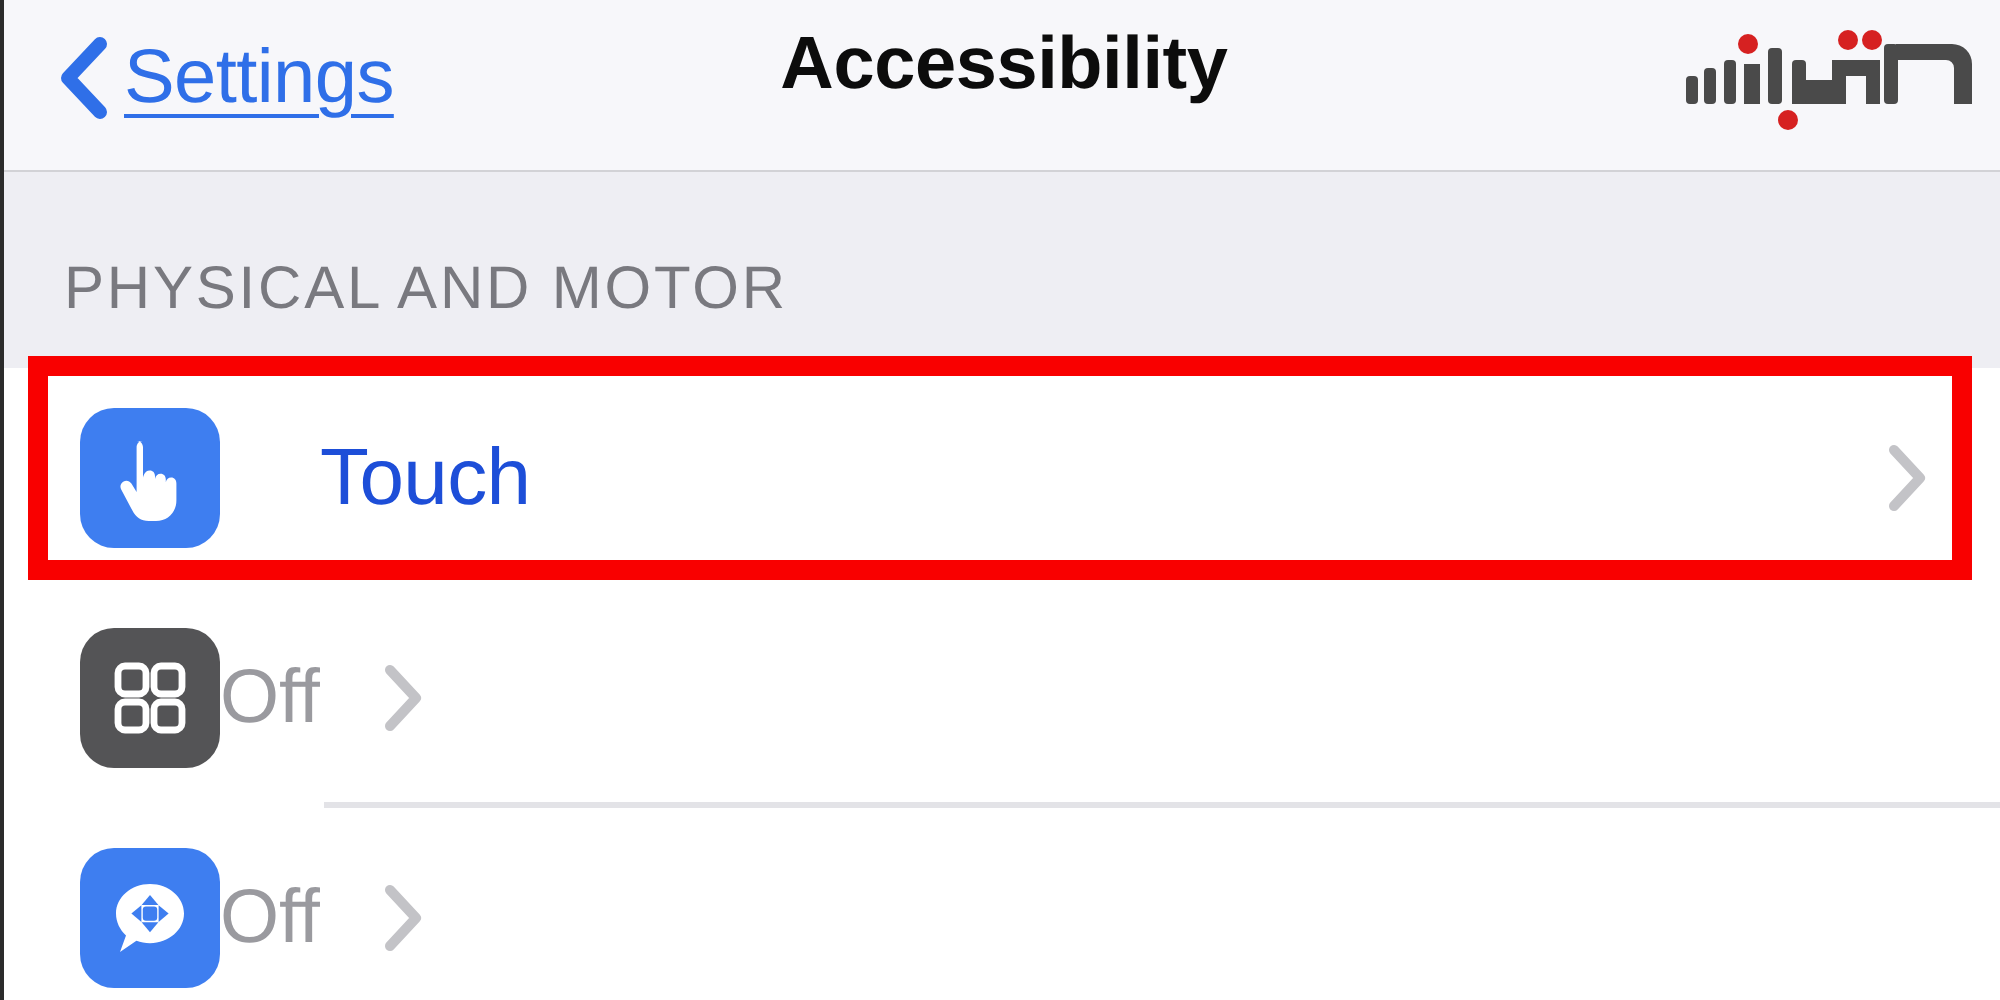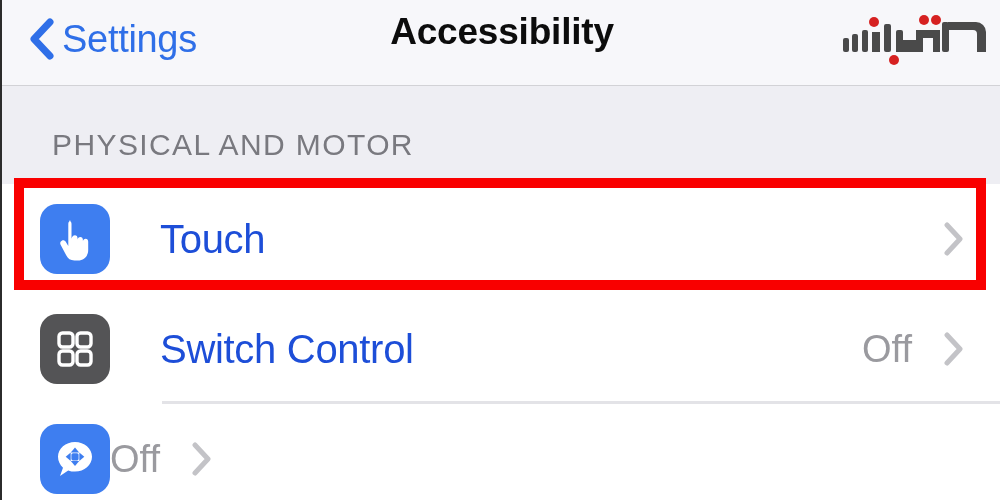--- a/index.html
+++ b/index.html
@@ -40,20 +40,21 @@
 
   #back-chevron-icon {
     display: block;
     width: 26px;
     height: 42px;
   }
 
   #back-label {
     font-size: 38px;
     color: #2f6fe8;
+    text-decoration: underline;
     text-underline-offset: 6px;
     text-decoration-thickness: 2px;
     letter-spacing: -0.3px;
   }
 
   #nav-title {
     position: absolute;
     left: 0; right: 0;
     top: 11px;
     text-align: center;
@@ -76,21 +77,21 @@
   #content {
     position: absolute;
     left: 0; top: 86px;
     width: 1000px;
     height: 414px;
     background: #eeeef3;
   }
 
   #section-header {
     position: absolute;
-    left: 50px;
+    left: 30px;
     top: 42px;
     font-size: 30px;
     color: #79797f;
     letter-spacing: 1.4px;
   }
 
   #rows-group {
     position: absolute;
     left: 0;
     top: 98px;
@@ -233,21 +234,20 @@
 
     <div class="settings-row">
       <div class="row-icon" style="background:#545456;">
         <svg width="42" height="42" viewBox="0 0 42 42">
           <rect x="5" y="5" width="14" height="14" rx="3.5" fill="none" stroke="#ffffff" stroke-width="3.4"></rect>
           <rect x="23" y="5" width="14" height="14" rx="3.5" fill="none" stroke="#ffffff" stroke-width="3.4"></rect>
           <rect x="5" y="23" width="14" height="14" rx="3.5" fill="none" stroke="#ffffff" stroke-width="3.4"></rect>
           <rect x="23" y="23" width="14" height="14" rx="3.5" fill="none" stroke="#ffffff" stroke-width="3.4"></rect>
         </svg>
       </div>
-      <div class="row-label">Switch Control</div>
       <div class="row-value">Off</div>
       <svg class="row-chevron" viewBox="0 0 20 34" fill="none">
         <path d="M3 3 L16 17 L3 31" stroke="#c3c3c7" stroke-width="5" stroke-linecap="round" stroke-linejoin="round"></path>
       </svg>
       <div class="row-separator"></div>
     </div>
 
     <div class="settings-row">
       <div class="row-icon" style="background:#3e7ef0;">
         <svg width="46" height="46" viewBox="0 0 46 46">

